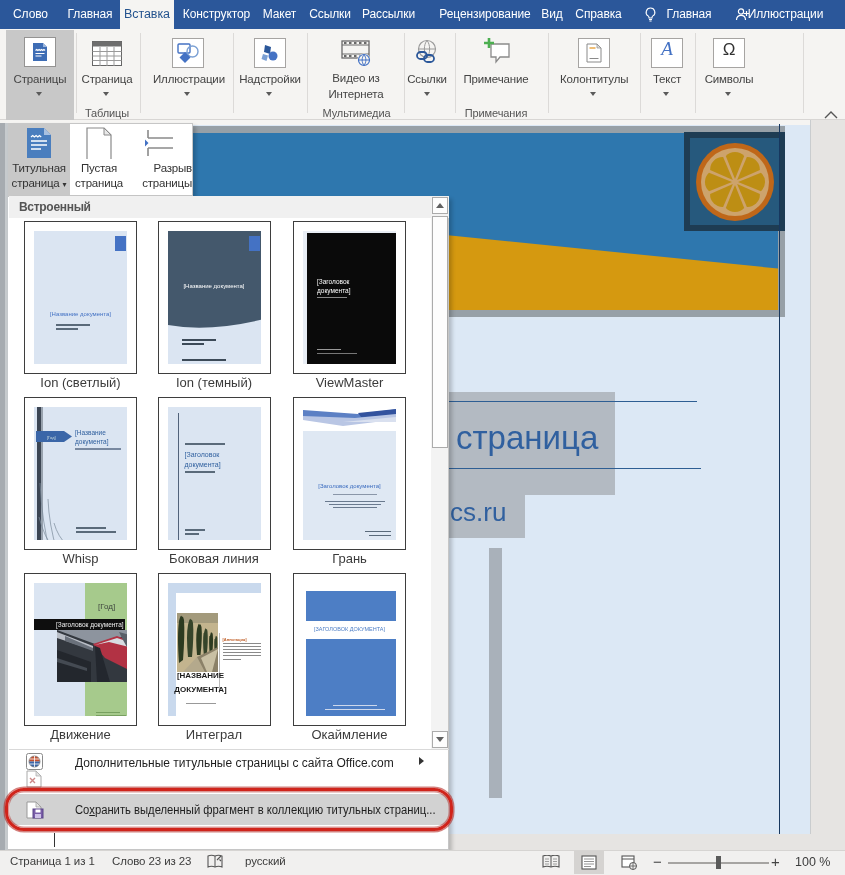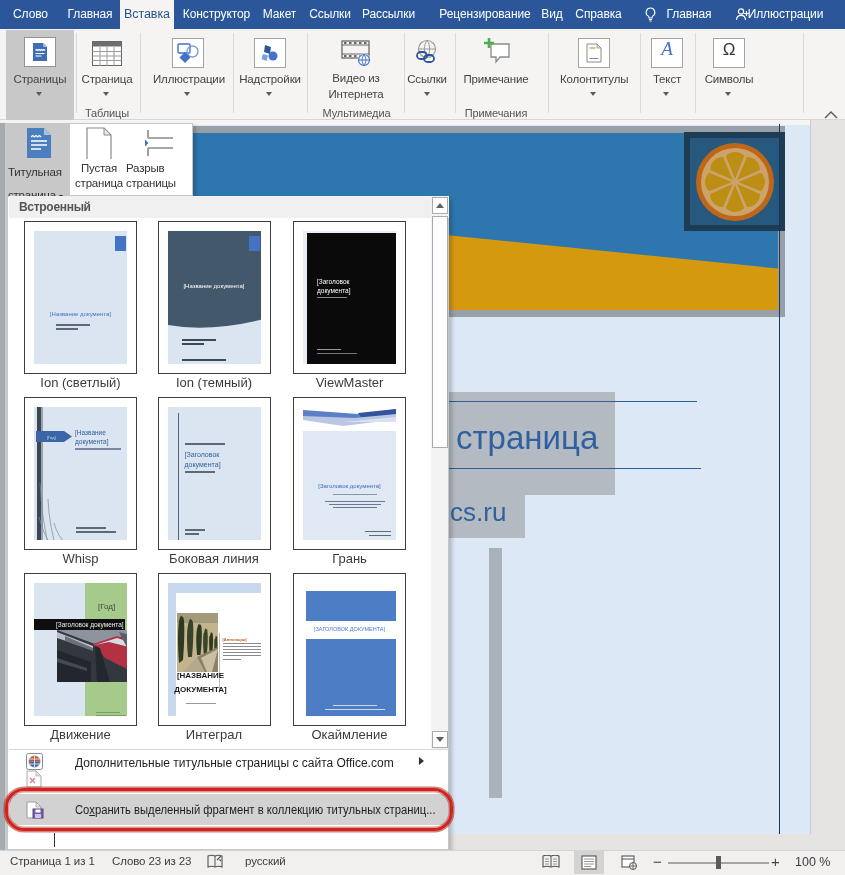--- a/index.html
+++ b/index.html
@@ -195,31 +195,31 @@
 </div>
 <div class="abs" style="left:0;top:123px;width:8px;height:727px;background:linear-gradient(90deg,#a6abb0 0,#a6abb0 5px,#c6cacd 5px,#c6cacd 8px)"></div>
 
 <div class="abs" style="left:8px;top:123px;width:185px;height:73px;background:#fff;border:1px solid #c6c6c6;border-left:none;box-shadow:3px 3px 4px rgba(0,0,0,.2)"></div>
 <div class="abs" style="left:8px;top:123px;width:62px;height:73px;background:#c8c8c8"></div>
 <svg class="abs" style="left:26px;top:127px" width="26" height="32" viewBox="0 0 26 32">
       <path d="M1 1h17l7 7v23H1z" fill="#4a7ebe"></path>
       <path d="M18 1l7 7h-7z" fill="#a8c0e0"></path>
       <path d="M5 10l1.7-1.4L8.4 10l1.7-1.4L11.8 10l1.7-1.4L15.2 10M5 14h16M5 18h16M5 22h10" stroke="#fff" stroke-width="1.3" fill="none"></path>
     </svg>
-<div class="abs" style="left:8px;top:161px;width:62px;font-size:11.5px;letter-spacing:-.2px;color:#333;line-height:23px">Титульная<br>страница <span style="font-size:8px">▾</span></div>
+<div class="abs" style="left:8px;top:161px;width:62px;text-align:center;font-size:11.5px;letter-spacing:-.2px;color:#333;line-height:15px">Титульная<br>страница <span style="font-size:8px">▾</span></div>
 <svg class="abs" style="left:86px;top:127px" width="26" height="32" viewBox="0 0 26 32">
       <path d="M1 1h17l7 7v30H1z" fill="#fff" stroke="#8a8a8a" stroke-width="1.2"></path>
       <path d="M18 1l7 7h-7z" fill="#e8e8e8" stroke="#8a8a8a"></path>
     </svg>
 <div class="abs" style="left:68px;top:161px;width:62px;text-align:center;font-size:11.5px;letter-spacing:-.2px;color:#333;line-height:15px">Пустая<br>страница</div>
 <svg class="abs" style="left:142px;top:129px" width="32" height="28" viewBox="0 0 32 28">
       <path d="M6 1v8M6 9h25M6 19h25M6 19v8" stroke="#8a8a8a" stroke-width="1.6" fill="none"></path>
       <path d="M1 14h5M3 10.5l3.5 3.5L3 17.5z" fill="#4472c4"></path>
     </svg>
-<div class="abs" style="left:126px;top:161px;width:66px;text-align:left;font-size:11.5px;letter-spacing:-.2px;color:#333;line-height:15px">Разрыв<br>страницы</div>
+<div class="abs" style="left:126px;top:161px;width:66px;text-align:right;font-size:11.5px;letter-spacing:-.2px;color:#333;line-height:15px">Разрыв<br>страницы</div>
 
 <div class="abs" style="left:8px;top:196px;width:441px;height:654px;background:#fff;border:1px solid #c6c6c6;border-left:none;box-shadow:3px 3px 4px rgba(0,0,0,.2)"></div>
 <div class="abs" style="left:9px;top:196px;width:440px;height:22px;background:#f0f0f0"></div>
 <div class="abs" style="left:19px;top:200px;font-size:12px;font-weight:bold;letter-spacing:-.3px;color:#555">Встроенный</div>
 
 <div class="thumb" style="left:24px;top:221px">
       <div class="tpage">
   <div class="abs" style="left:81px;top:5px;width:11px;height:15px;background:#4472c4"></div>
   <div class="abs" style="left:0;top:80px;width:100%;text-align:center;font-size:6px;color:#4472c4">[Название документа]</div>
   <div class="abs" style="left:22px;top:93px;width:34px;height:1.5px;background:#5a6a7a"></div>

